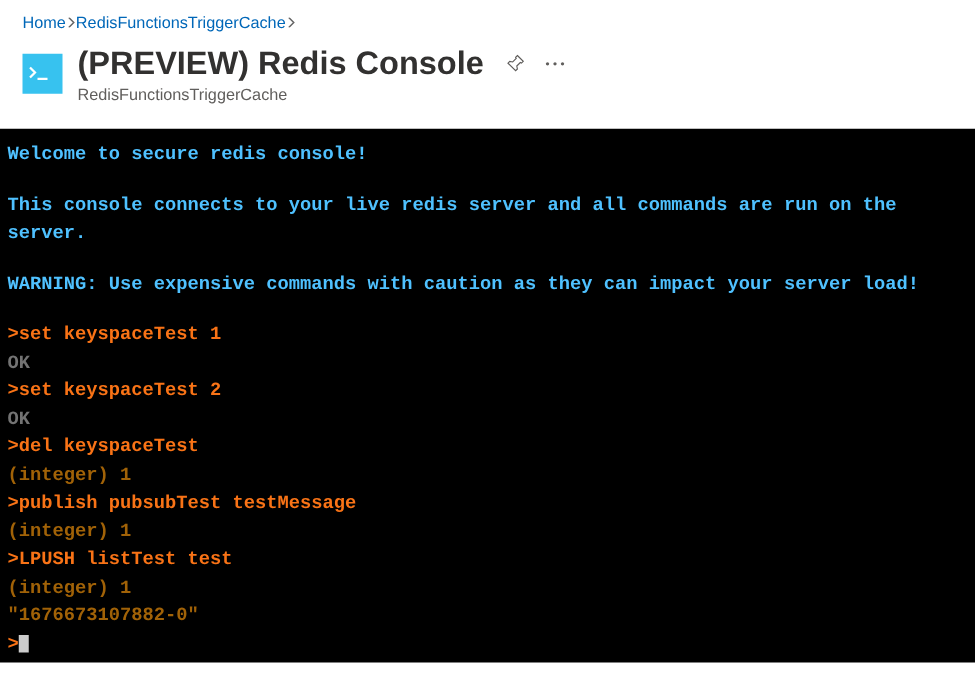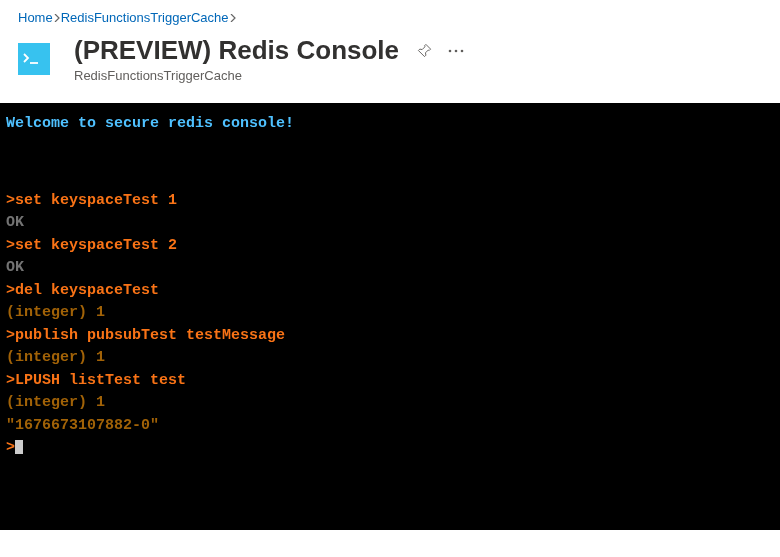--- a/index.html
+++ b/index.html
@@ -23,21 +23,21 @@
     }
     .breadcrumb .crumb { cursor: pointer; }
     .breadcrumb .chevron {
       color: #666;
       display: inline-flex;
       align-items: center;
     }
     .title-row {
       display: flex;
       align-items: center;
-      gap: 24px;
+      gap: 12px;
       margin-top: 10px;
     }
     .console-icon {
       width: 32px;
       height: 32px;
       background: #37c2ef;
       display: flex;
       align-items: center;
       padding-left: 5px;
     }
@@ -139,21 +139,23 @@
         </span>
       </h1>
       <div class="subtitle">RedisFunctionsTriggerCache</div>
     </div>
   </div>
 </div>
 
 <div class="terminal">
   <div class="banner-cyan">Welcome to secure redis console!</div>
   <div class="spacer"></div>
+  <div class="banner-cyan">This console connects to your live redis server and all commands are run on the server.</div>
   <div class="spacer"></div>
+  <div class="banner-cyan">WARNING: Use expensive commands with caution as they can impact your server load!</div>
   <div class="spacer"></div>
   <div id="console-lines">
       <div class="command-line">&gt;set keyspaceTest 1</div>
       <div class="ok">OK</div>
       <div class="command-line">&gt;set keyspaceTest 2</div>
       <div class="ok">OK</div>
       <div class="command-line">&gt;del keyspaceTest</div>
       <div class="result-green">(integer) 1</div>
       <div class="command-line">&gt;publish pubsubTest testMessage</div>
       <div class="result-green">(integer) 1</div>

